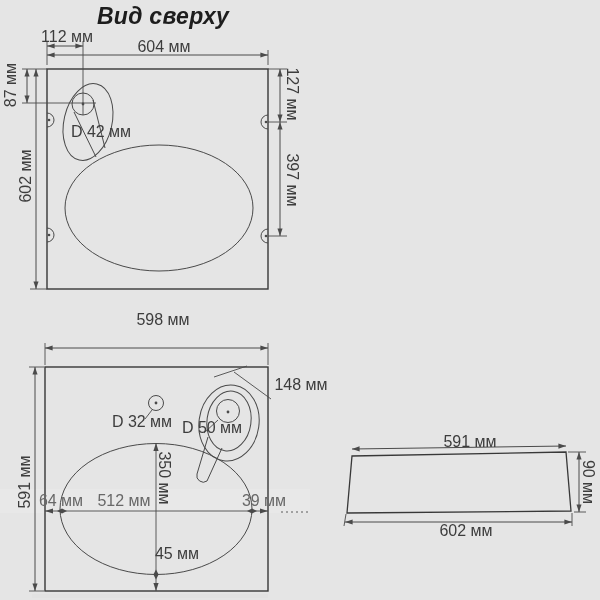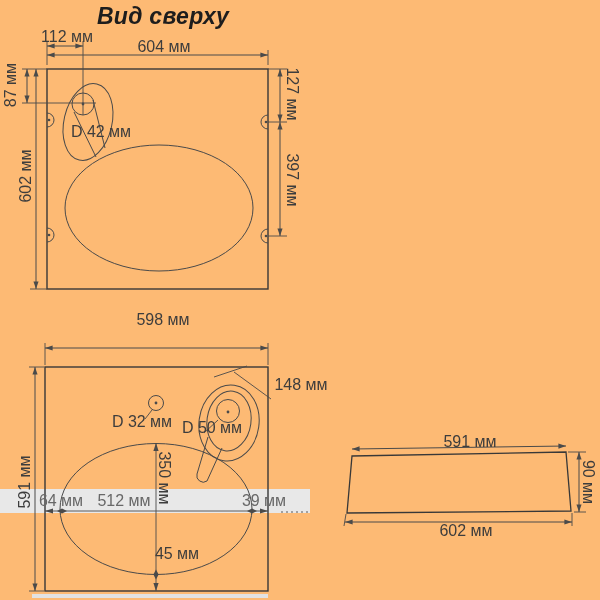--- a/index.html
+++ b/index.html
@@ -1,16 +1,16 @@
 <!DOCTYPE html>
 <html><head>
 <meta charset="utf-8">
 <style>
   html,body{margin:0;padding:0;background:#ffffff;}
-  #stage{position:relative;width:600px;height:600px;background:#fdba74;overflow:hidden;
+  #stage{position:relative;width:600px;height:600px;background:#e5e5e5;overflow:hidden;
          font-family:"Liberation Sans",sans-serif;}
   #stage svg{position:absolute;left:0;top:0;}
   .lbl{position:absolute;white-space:nowrap;font-size:16px;color:#3d3d3d;line-height:1;
        transform:translate(-50%,-50%);}
   .lbl.r90{transform:translate(-50%,-50%) rotate(90deg);}
   .lbl.rm90{transform:translate(-50%,-50%) rotate(-90deg);}
   .lbl.muted{color:#686868;}
   .vtitle{position:absolute;white-space:nowrap;font-size:23px;font-weight:bold;font-style:italic;
           color:#1d1d1d;letter-spacing:.3px;line-height:1;transform:translate(-50%,-50%);}
 </style>

